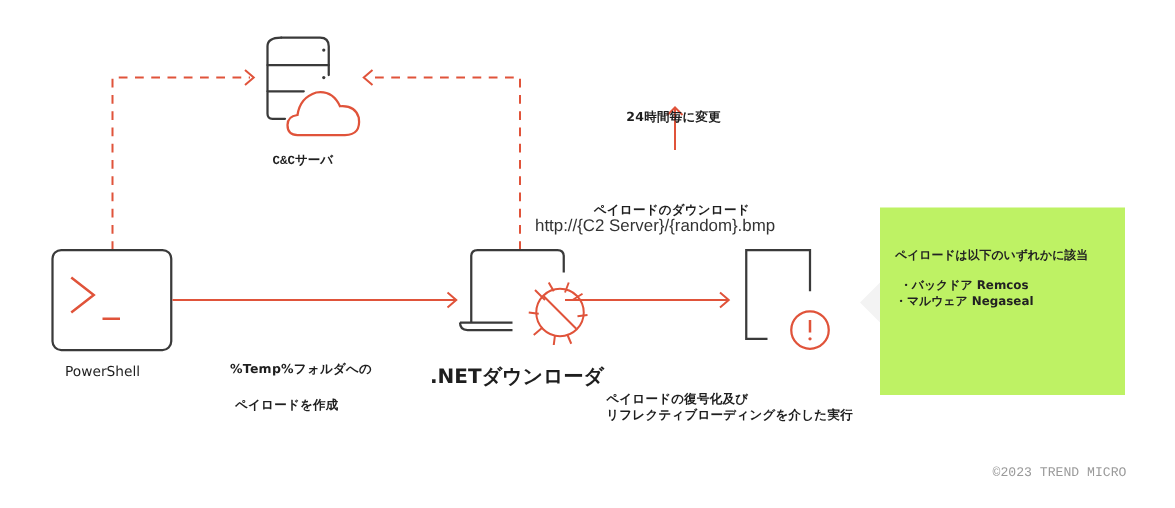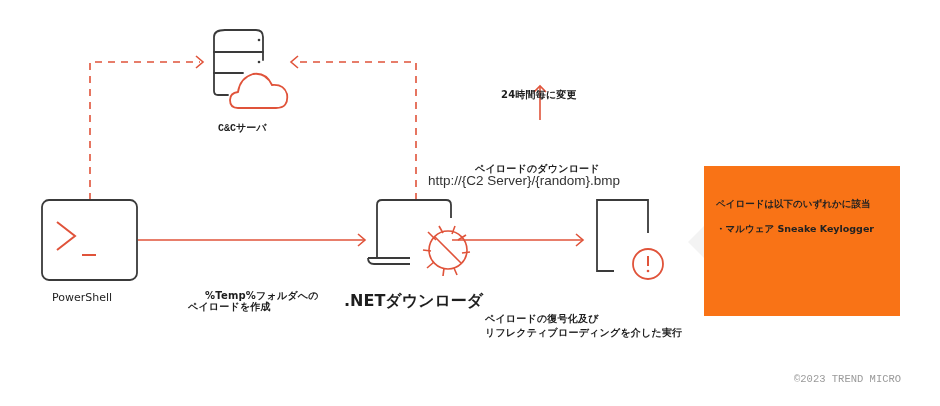--- a/index.html
+++ b/index.html
@@ -2,21 +2,21 @@
 <html><head>
 <meta charset="utf-8">
 <style>
   html, body { margin: 0; padding: 0; background: #ffffff; }
   body { width: 940px; height: 406px; position: relative; overflow: hidden;
          font-family: "DejaVu Sans", "Liberation Sans", sans-serif; color: #222; }
   #diagram { position: absolute; left: 0; top: 0; width: 940px; height: 406px; }
   .lbl { position: absolute; font-size: 10px; font-weight: bold; color: #1e1e1e; white-space: nowrap; line-height: 13px; letter-spacing: 0.2px; margin-top: 28px; }
   .url { position: absolute; font-family: "Liberation Sans", sans-serif; font-size: 13.5px; color: #333; white-space: nowrap; }
   .node-label { position: absolute; font-size: 11px; white-space: nowrap; color: #1e1e1e; }
-  .note-box { position: absolute; left: 704px; top: 166px; width: 196px; height: 150px; background: #f97316; text-align: center; }
+  .note-box { position: absolute; left: 704px; top: 166px; width: 196px; height: 150px; background: #bef264; text-align: center; }
   .note-notch { position: absolute; left: 688px; top: 226px; width: 0; height: 0;
                 border-top: 16px solid transparent; border-bottom: 16px solid transparent; border-right: 16px solid #f3f3f3; }
   .note-title { position: absolute; left: 12px; top: 32px; font-size: 9.5px; font-weight: bold; white-space: nowrap; color: #222; }
   .note-list { position: absolute; left: 12px; top: 57px; margin: 0; padding: 0; list-style: none; }
   .note-list li { font-size: 9.5px; font-weight: bold; line-height: 12.5px; white-space: nowrap; color: #222; }
   .note-list li::before { content: "・"; }
   .copyright { position: absolute; left: 794px; top: 373px; font-family: Liberation Mono, monospace; font-size: 10.5px; color: #9a9a9a; white-space: nowrap; }
 </style>
 </head>
 <body>
@@ -92,27 +92,28 @@
 </svg>
 
 <div class="node-label" style="left:218px; top:121px; font-weight:bold; font-size:10px;font-family:Liberation Mono, monospace;">C&amp;Cサーバ</div>
 <div class="node-label" style="left:52px; top:291px;">PowerShell</div>
 <div class="node-label" style="left:344px; top:291px; font-weight:bold; font-size:16px;">.NETダウンローダ</div>
 
 <div class="lbl" style="left:501px; top:60px;">24時間毎に変更</div>
 <div class="lbl" style="left:475px; top:134px;">ペイロードのダウンロード</div>
 <div class="url" style="left:428px; top:150px;margin-top:23px;">http://{C2 Server}/{random}.bmp</div>
 
-<div class="lbl" style="left:205px; top:261px;">%Temp%フォルダへの</div>
-<div class="lbl" style="left:188px; top:272px;">ペイロードを作成</div>
+<div class="lbl" style="left:184px; top:261px;">%Temp%フォルダへの</div>
+<div class="lbl" style="left:188px; top:290px;">ペイロードを作成</div>
 
-<div class="lbl" style="left:485px; top:285px;font-family:Liberation Mono, monospace;">ペイロードの復号化及び</div>
+<div class="lbl" style="left:485px; top:285px;">ペイロードの復号化及び</div>
 <div class="lbl" style="left:485px; top:298px;font-family:Liberation Serif, serif;">リフレクティブローディングを介した実行</div>
 
 <div class="note-notch"></div>
 <div class="note-box">
   <div class="note-title">ペイロードは以下のいずれかに該当</div>
   <ul class="note-list">
-    <li>マルウェア Sneake Keylogger</li>
+    <li>バックドア Remcos</li>
+    <li>マルウェア Negaseal</li>
   </ul>
 </div>
 
 <div class="copyright">©2023 TREND MICRO</div>
 
 </body></html>

